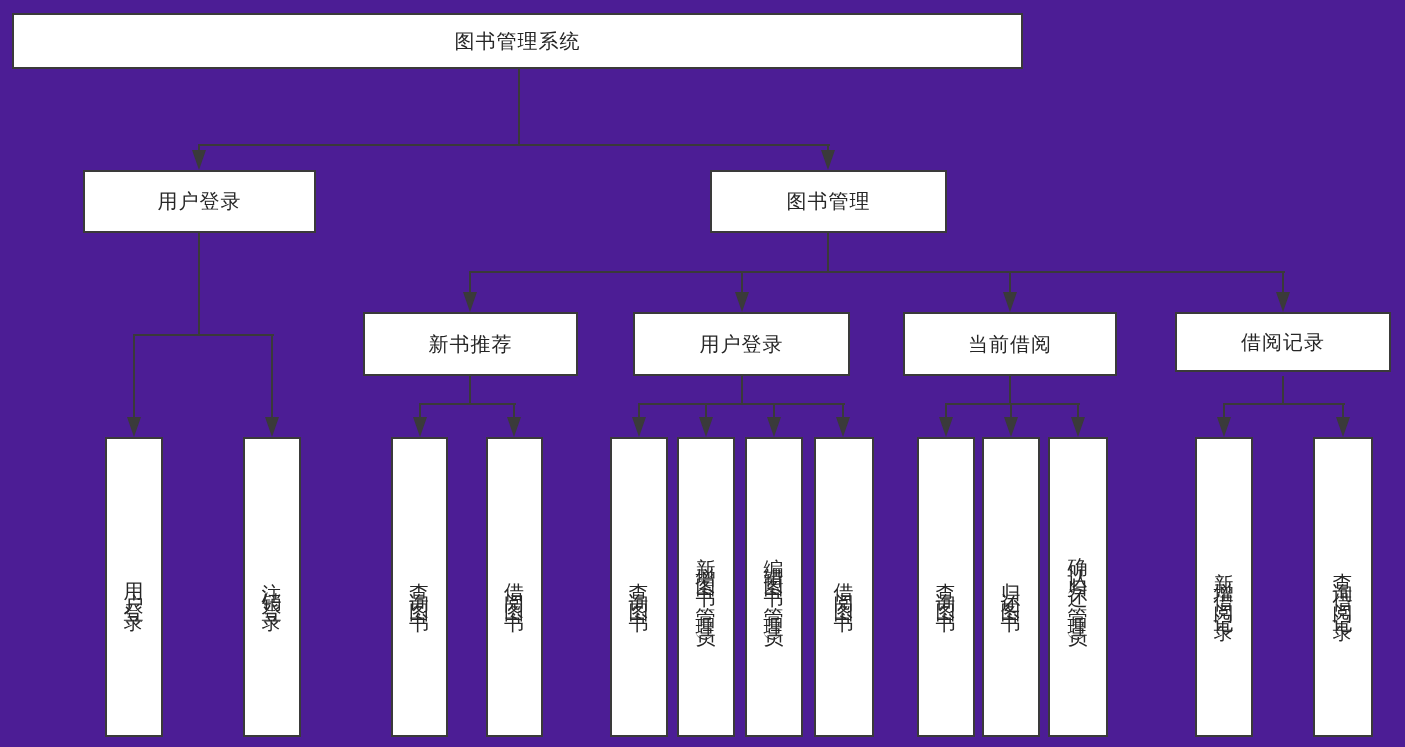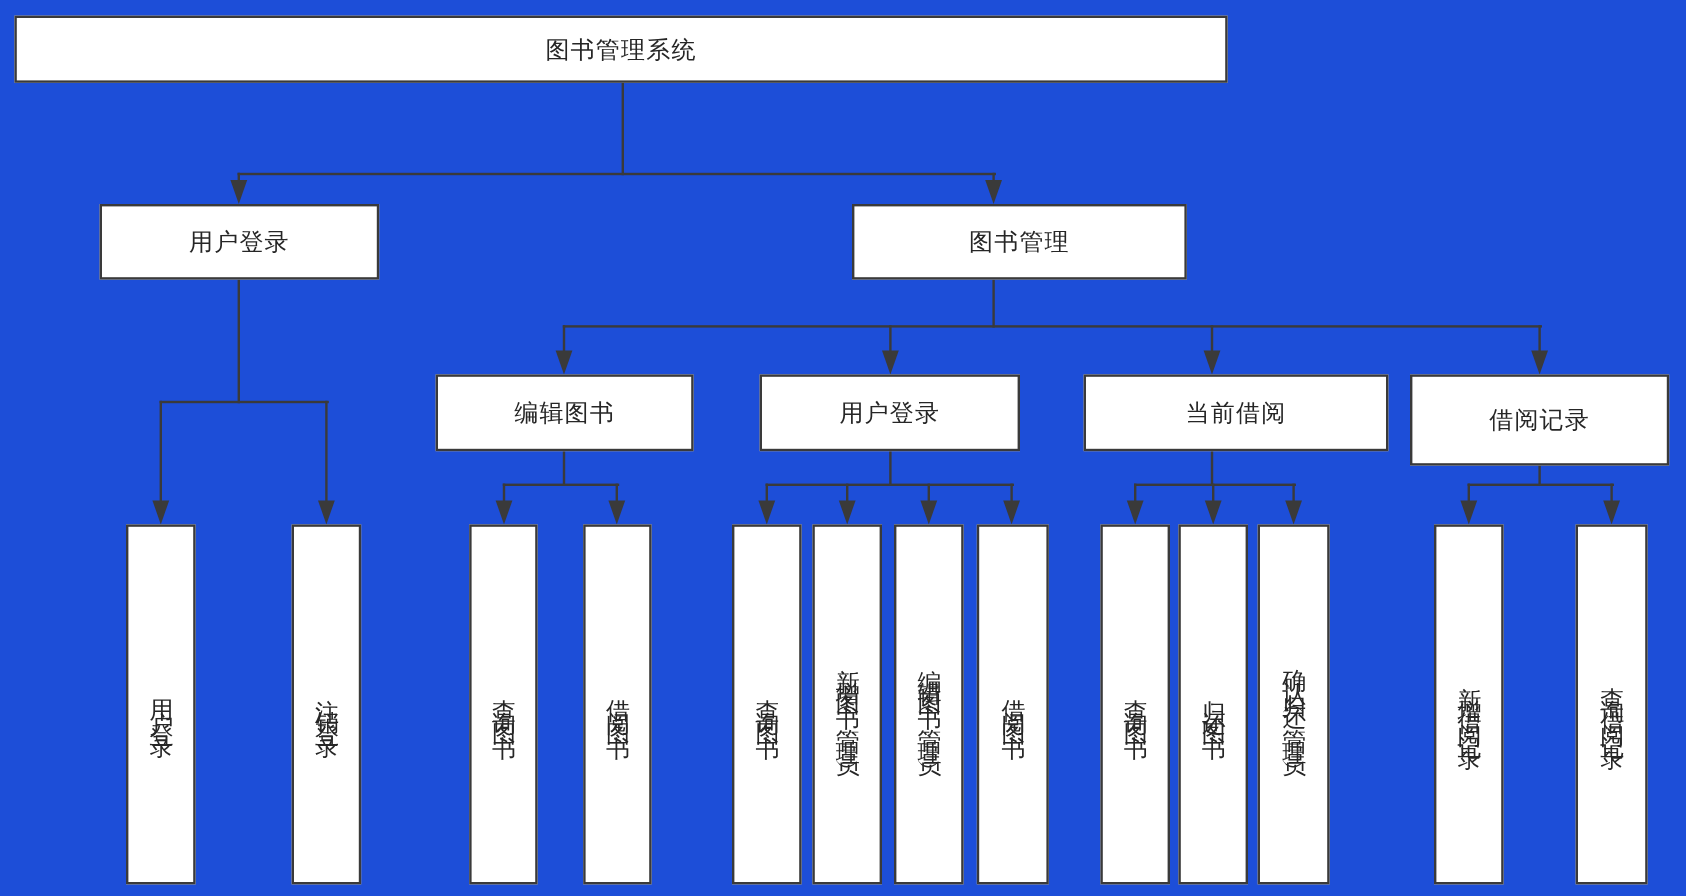--- a/index.html
+++ b/index.html
@@ -4,21 +4,21 @@
 <style>
   :root{
     --line:#3a3a3a;
     --text:#262626;
     --wm:#c6c1c1;
   }
   html,body{margin:0;padding:0;background:#fff;}
   .canvas{
     position:relative;
     width:1405px;height:747px;
-    background:#1d4ed8;
+    background:#4c1d95;
     font-family:"Liberation Sans","DejaVu Sans",sans-serif;
     color:var(--text);
     overflow:hidden;
   }
   .node{
     position:absolute;
     box-sizing:border-box;
     border:2px solid var(--line);
     background:#fff;
     display:flex;
@@ -61,44 +61,44 @@
   <div class="node" style="left:12px;top:13px;width:1011px;height:56px">图书管理系统</div>
 
   <div class="vl" style="left:518px;top:69px;height:77px"></div>
   <div class="hl" style="left:198px;top:144px;width:632px"></div>
   <div class="vl" style="left:198px;top:144px;height:10px"></div>
   <div class="vl" style="left:827px;top:144px;height:10px"></div>
   <div class="ar" style="left:192px;top:150px"></div>
   <div class="ar" style="left:821px;top:150px"></div>
 
   <div class="node" style="left:83px;top:170px;width:233px;height:63px">用户登录</div>
-  <div class="node" style="left:710px;top:170px;width:279px;height:63px">图书管理</div>
+  <div class="node" style="left:710px;top:170px;width:237px;height:63px">图书管理</div>
 
   <div class="vl" style="left:198px;top:233px;height:103px"></div>
   <div class="hl" style="left:133px;top:334px;width:141px"></div>
   <div class="vl" style="left:133px;top:334px;height:86px"></div>
   <div class="vl" style="left:271px;top:334px;height:86px"></div>
   <div class="ar" style="left:127px;top:417px"></div>
   <div class="ar" style="left:265px;top:417px"></div>
 
   <div class="vl" style="left:827px;top:233px;height:40px"></div>
   <div class="hl" style="left:469px;top:271px;width:816px"></div>
   <div class="vl" style="left:469px;top:271px;height:26px"></div>
   <div class="vl" style="left:741px;top:271px;height:26px"></div>
   <div class="vl" style="left:1009px;top:271px;height:26px"></div>
   <div class="vl" style="left:1282px;top:271px;height:26px"></div>
   <div class="ar" style="left:463px;top:292px"></div>
   <div class="ar" style="left:735px;top:292px"></div>
   <div class="ar" style="left:1003px;top:292px"></div>
   <div class="ar" style="left:1276px;top:292px"></div>
 
-  <div class="node" style="left:363px;top:312px;width:215px;height:64px">编辑图书</div>
+  <div class="node" style="left:363px;top:312px;width:215px;height:64px">新书推荐</div>
   <div class="node" style="left:633px;top:312px;width:217px;height:64px">用户登录</div>
-  <div class="node" style="left:903px;top:312px;width:254px;height:64px">当前借阅</div>
-  <div class="node" style="left:1175px;top:312px;width:216px;height:76px">借阅记录</div>
+  <div class="node" style="left:903px;top:312px;width:214px;height:64px">当前借阅</div>
+  <div class="node" style="left:1175px;top:312px;width:216px;height:60px">借阅记录</div>
 
   <div class="vl" style="left:469px;top:376px;height:29px"></div>
   <div class="hl" style="left:419px;top:403px;width:97px"></div>
   <div class="vl" style="left:419px;top:403px;height:18px"></div>
   <div class="vl" style="left:513px;top:403px;height:18px"></div>
   <div class="ar" style="left:413px;top:417px"></div>
   <div class="ar" style="left:507px;top:417px"></div>
 
   <div class="vl" style="left:741px;top:376px;height:29px"></div>
   <div class="hl" style="left:638px;top:403px;width:207px"></div>

